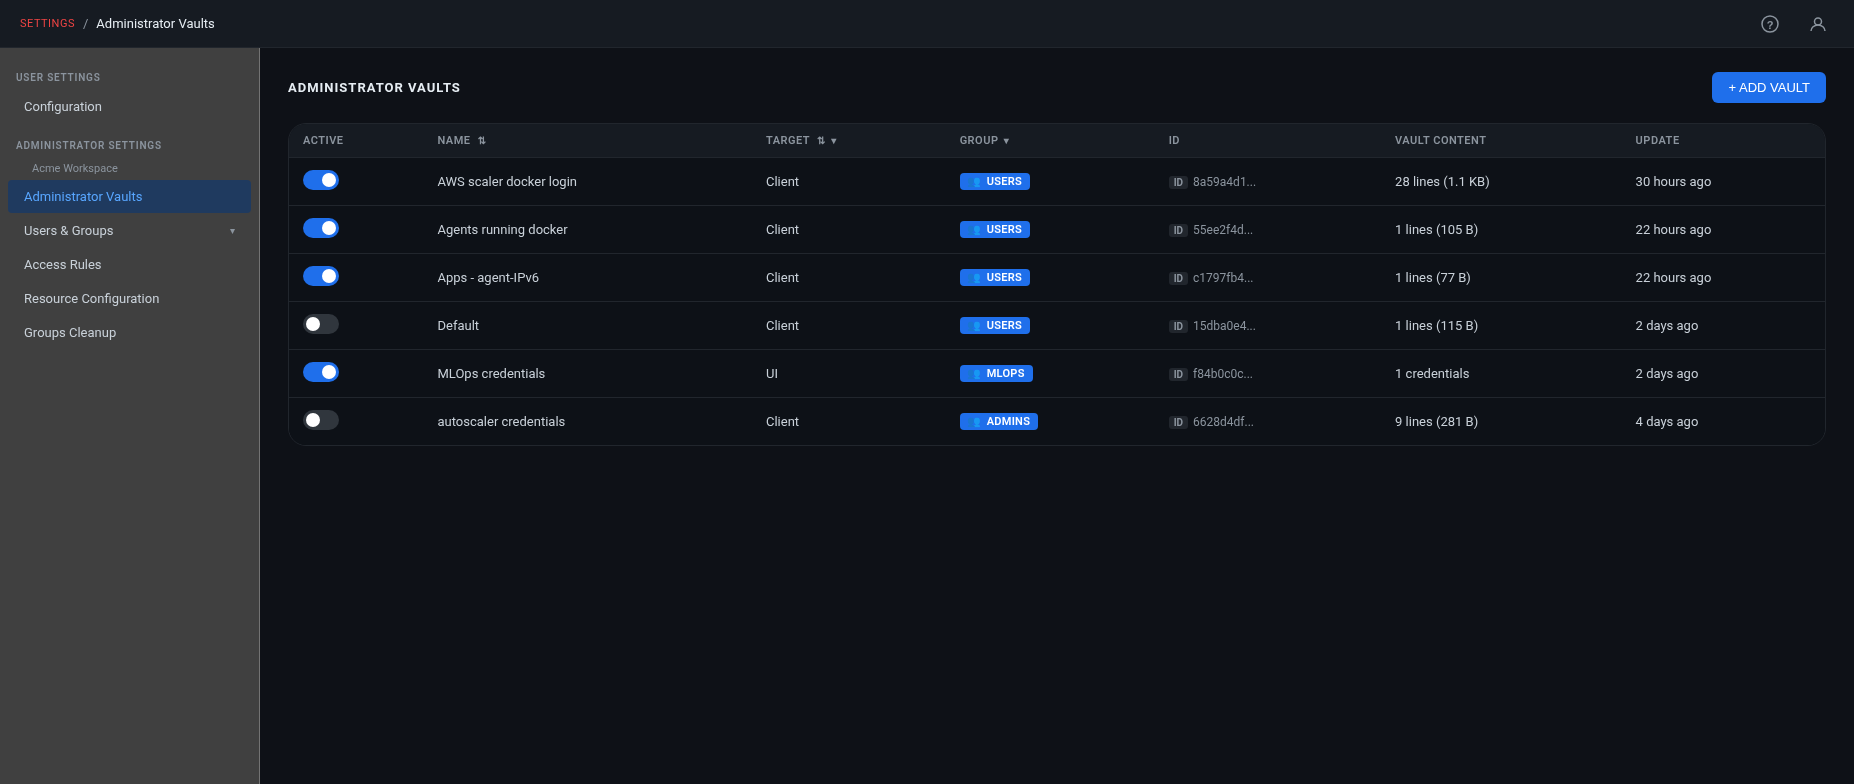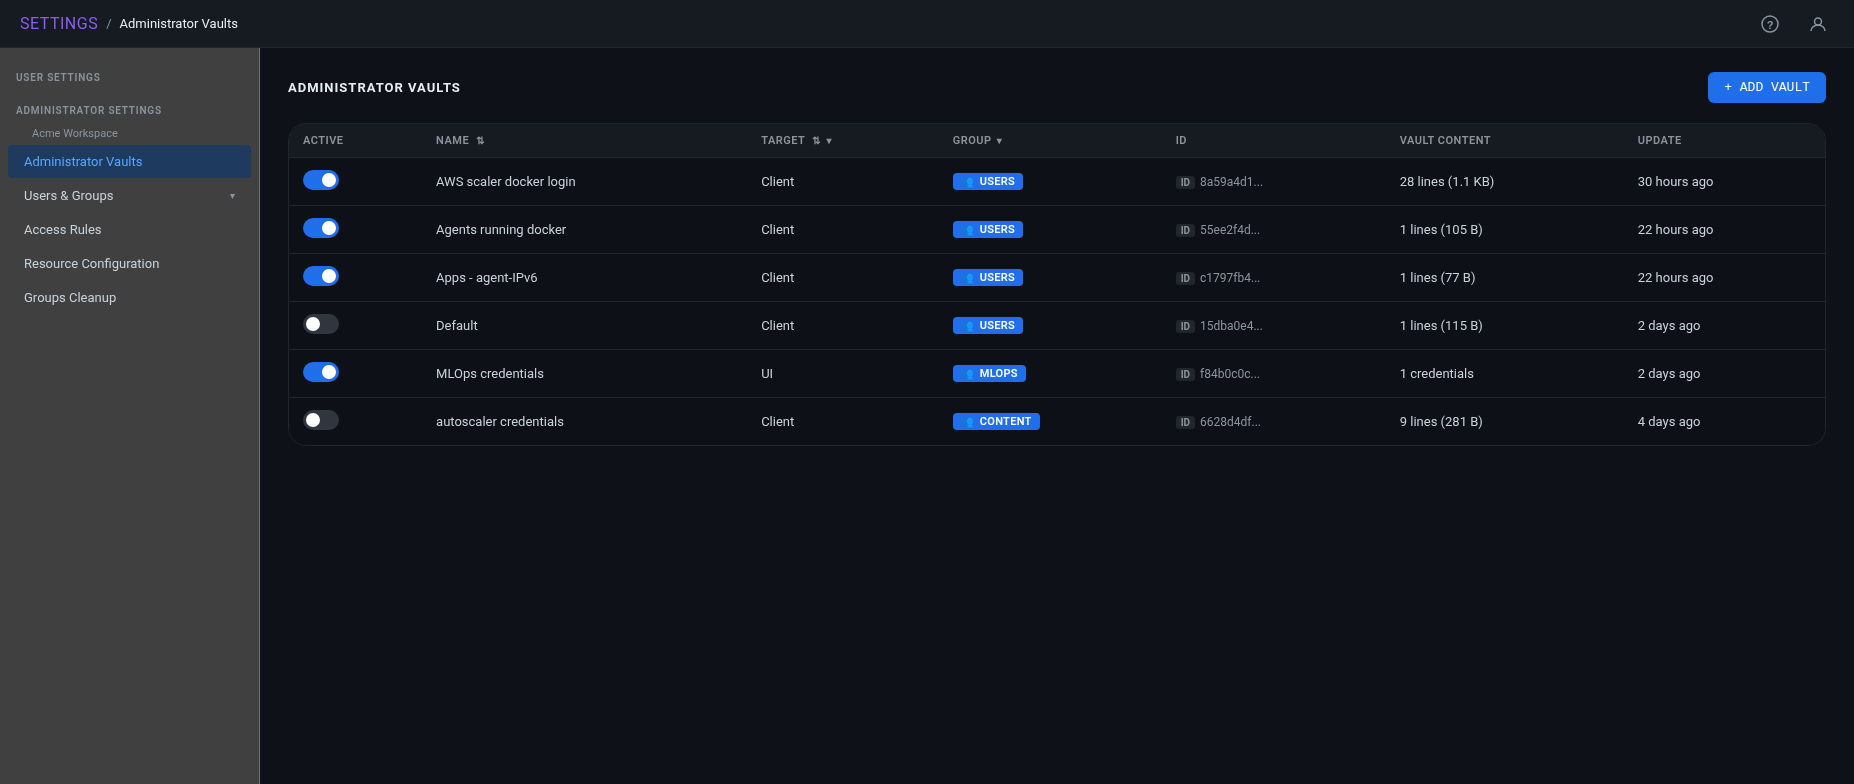--- a/index.html
+++ b/index.html
@@ -25,23 +25,23 @@
       flex-shrink: 0;
     }
     .top-header-left {
       display: flex;
       align-items: center;
       gap: 8px;
       font-size: 13px;
       color: #8b949e;
     }
     .top-header-left .settings-link {
-      color: #8b5cf6;
+      color: #ef4444;
       text-transform: uppercase;
-      font-size: 16px;
+      font-size: 11px;
       letter-spacing: 0.5px;
     }
     .top-header-left .separator {
       color: #8b949e;
     }
     .top-header-left .current-page {
       color: #e6edf3;
       font-size: 13px;
     }
     .top-header-right {
@@ -140,21 +140,20 @@
       color: #fff;
       border: none;
       border-radius: 6px;
       padding: 8px 16px;
       font-size: 13px;
       cursor: pointer;
       display: flex;
       align-items: center;
       gap: 6px;
       font-weight: 500;
-      font-family: Liberation Mono, monospace;
     }
 
     
     .table-container {
       width: 100%;
       border-radius: 18px;
       overflow: hidden;
       border: 1px solid #21262d;
     }
     table {
@@ -297,20 +296,23 @@
       </svg>
     </button>
   </div>
 </div>
 
 <div class="main-layout">
 
   <nav class="sidebar">
     <div class="sidebar-section-label">USER SETTINGS</div>
 
+    <div class="sidebar-item">
+      <span>Configuration</span>
+    </div>
 
     <div class="sidebar-section-label">ADMINISTRATOR SETTINGS</div>
     <div class="sidebar-sub-label">Acme Workspace</div>
 
     <div class="sidebar-item active">
       <span>Administrator Vaults</span>
     </div>
     <div class="sidebar-item">
       <span>Users &amp; Groups</span>
       <span class="sidebar-chevron">▾</span>
@@ -479,21 +481,21 @@
       <div class="toggle">
         <div class="toggle-track ">
           <div class="toggle-thumb "></div>
         </div>
       </div></td>
               <td>autoscaler credentials</td>
               <td>Client</td>
               <td>
       <span class="group-badge admins">
         <span class="badge-icon">👥</span>
-        <span>CONTENT</span>
+        <span>ADMINS</span>
       </span></td>
               <td>
       <span class="id-badge">
         <span class="id-label">ID</span>
         <span>6628d4df...</span>
       </span></td>
               <td>9 lines (281 B)</td>
               <td>4 days ago</td>
             </tr>
           </tbody>

